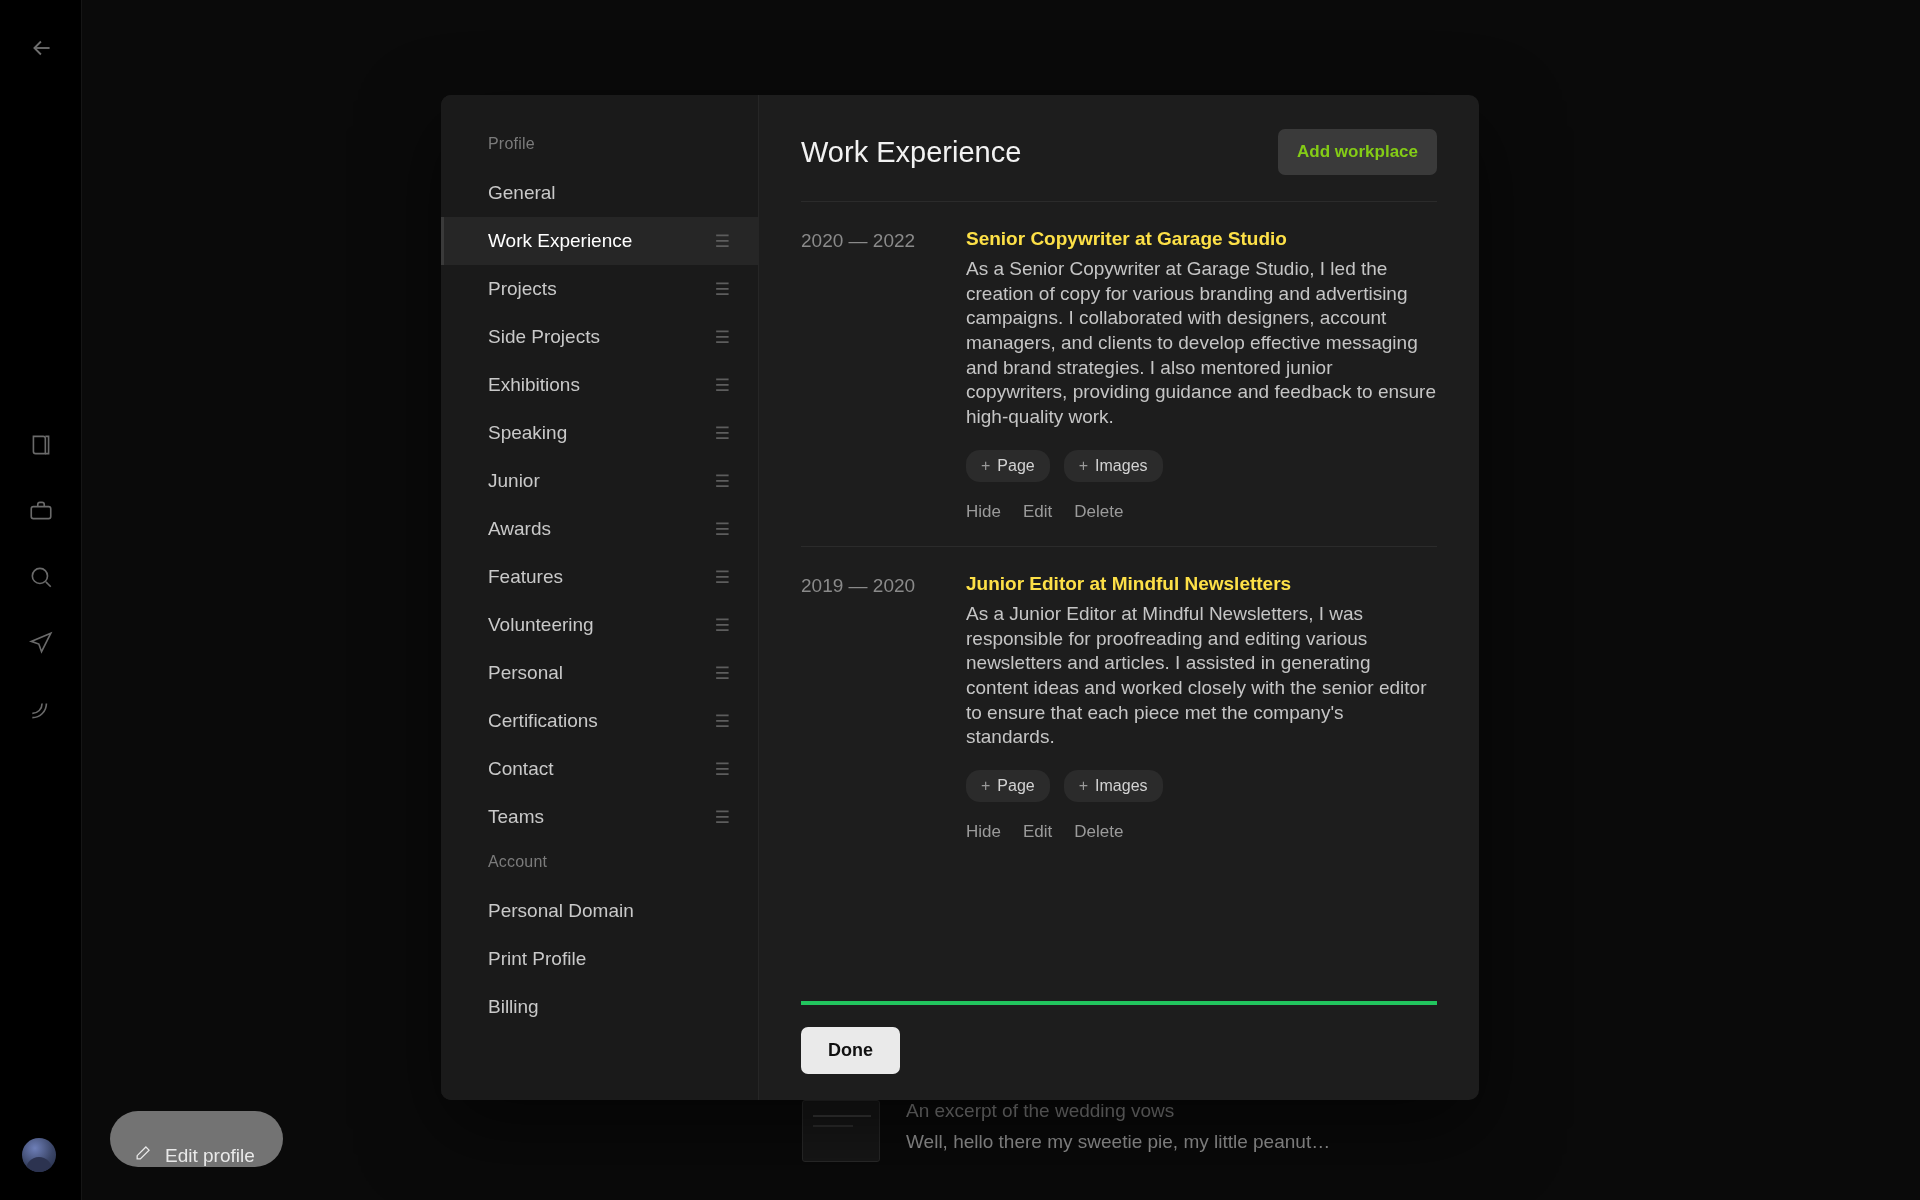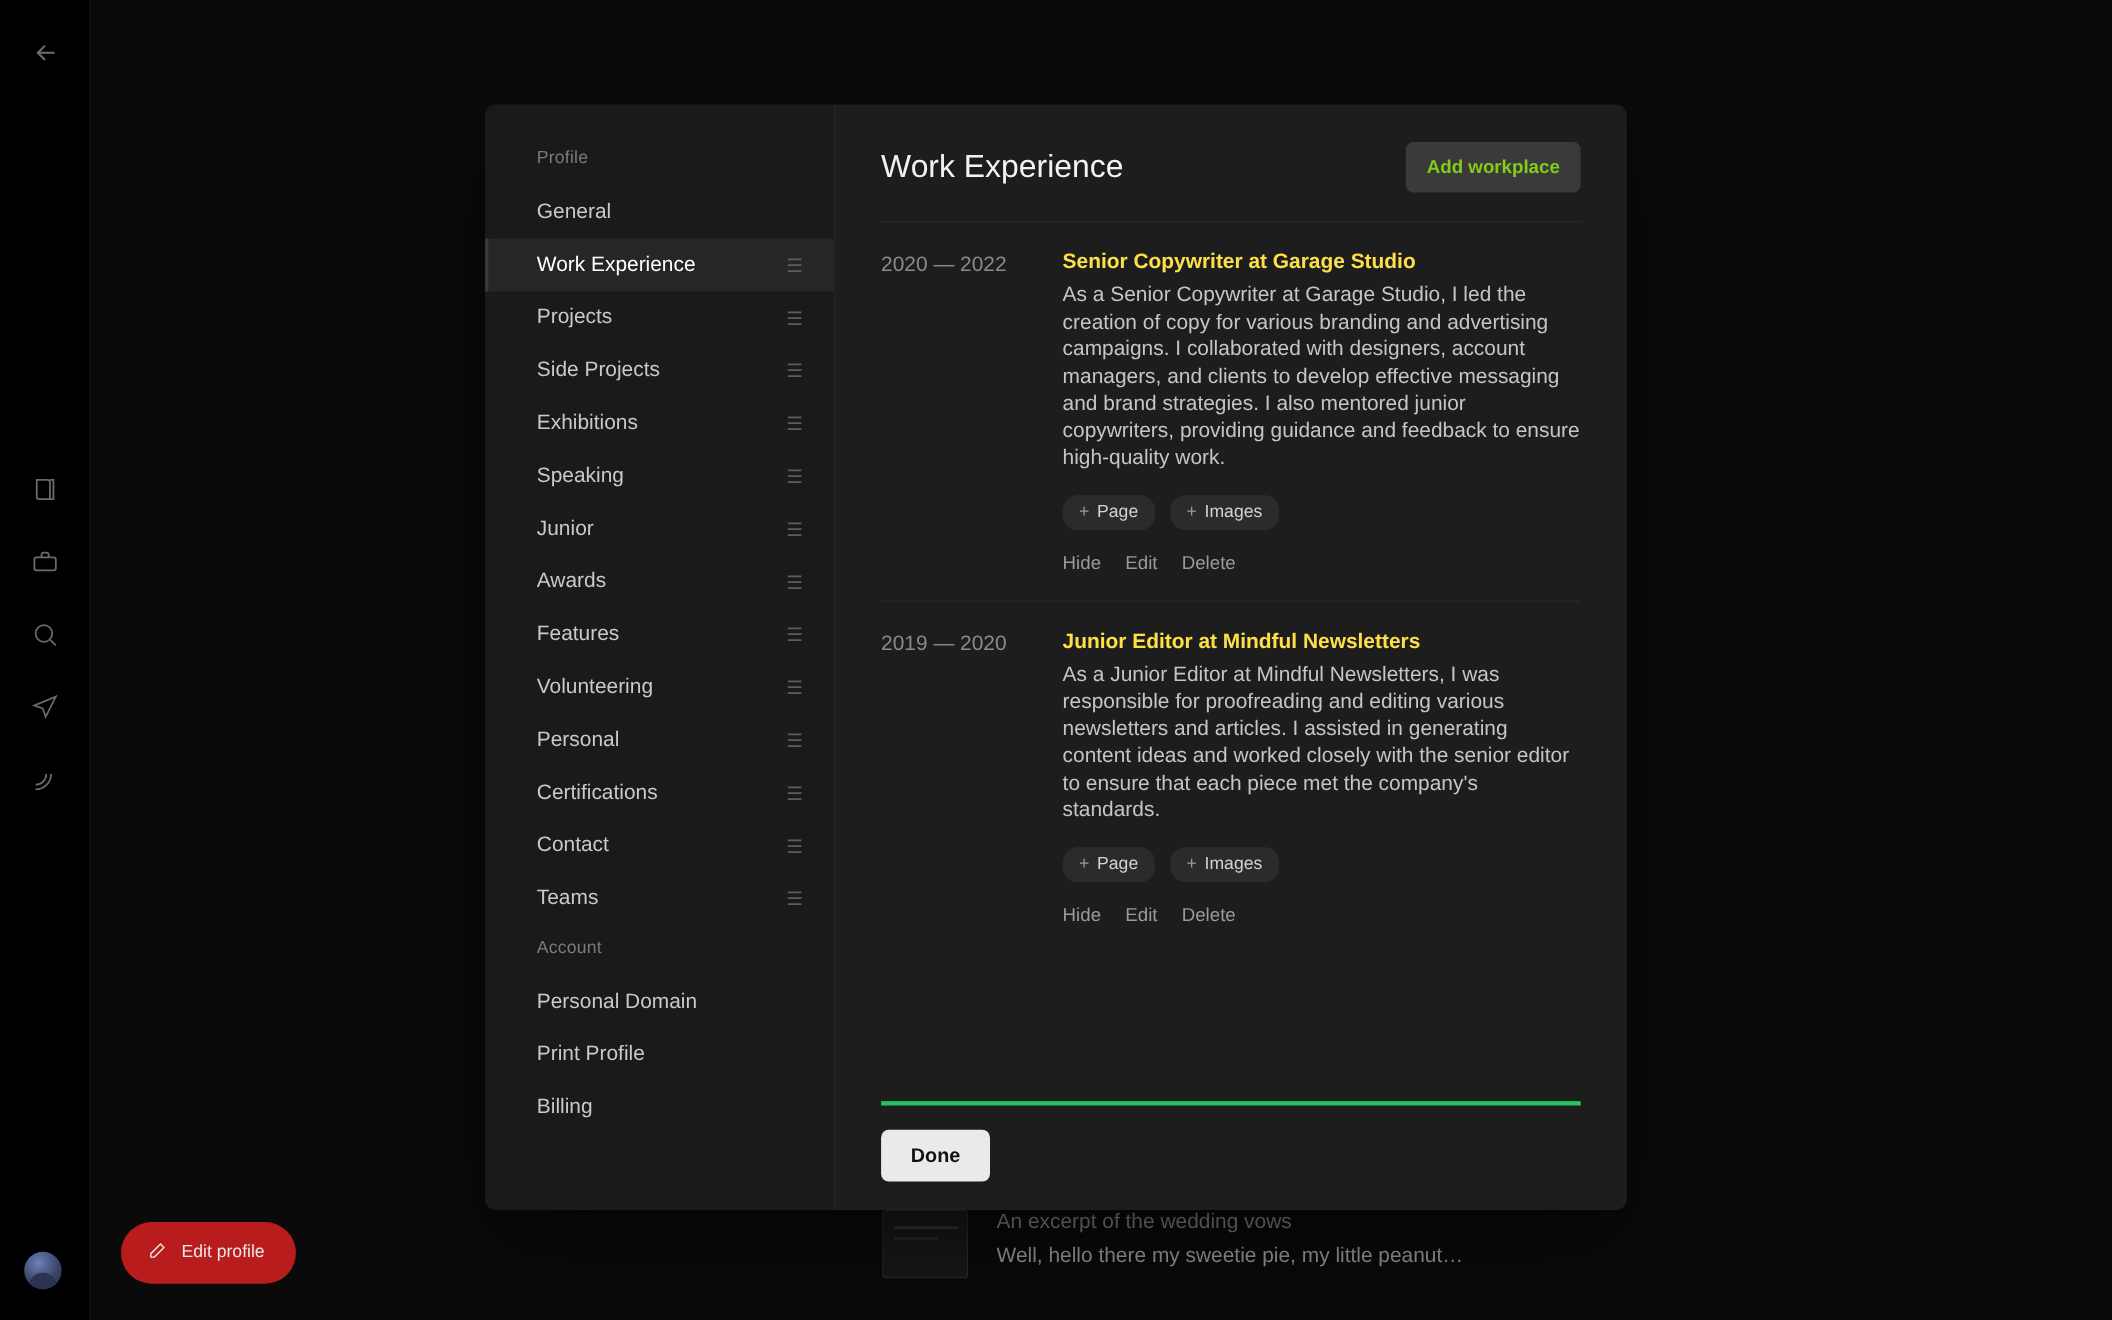--- a/index.html
+++ b/index.html
@@ -43,23 +43,23 @@
     content: ""; position: absolute; left: 50%; top: 56%;
     transform: translateX(-50%);
     width: 26px; height: 22px; border-radius: 13px 13px 4px 4px;
     background: #2c3350;
   }
 
   
   .edit-profile-btn {
     position: absolute; left: 110px; bottom: 33px;
     height: 56px; padding: 0 28px 0 24px;
-    display: flex; align-items: center; gap: 12px;
-    background: #b91c1c; border-radius: 28px;
-    color: #e9e9e9; font-size: 16px;
+    display: flex; align-items: flex-end; gap: 12px;
+    background: #737373; border-radius: 28px;
+    color: #e9e9e9; font-size: 19px;
     cursor: pointer;
   }
   .bg-card {
     position: absolute; left: 802px; top: 1100px;
     width: 700px;
   }
   .bg-card-row { display: flex; gap: 26px; align-items: flex-start; }
   .bg-thumb {
     width: 78px; height: 62px; background: #181818;
     border: 1px solid #2a2a2a; border-radius: 3px;

